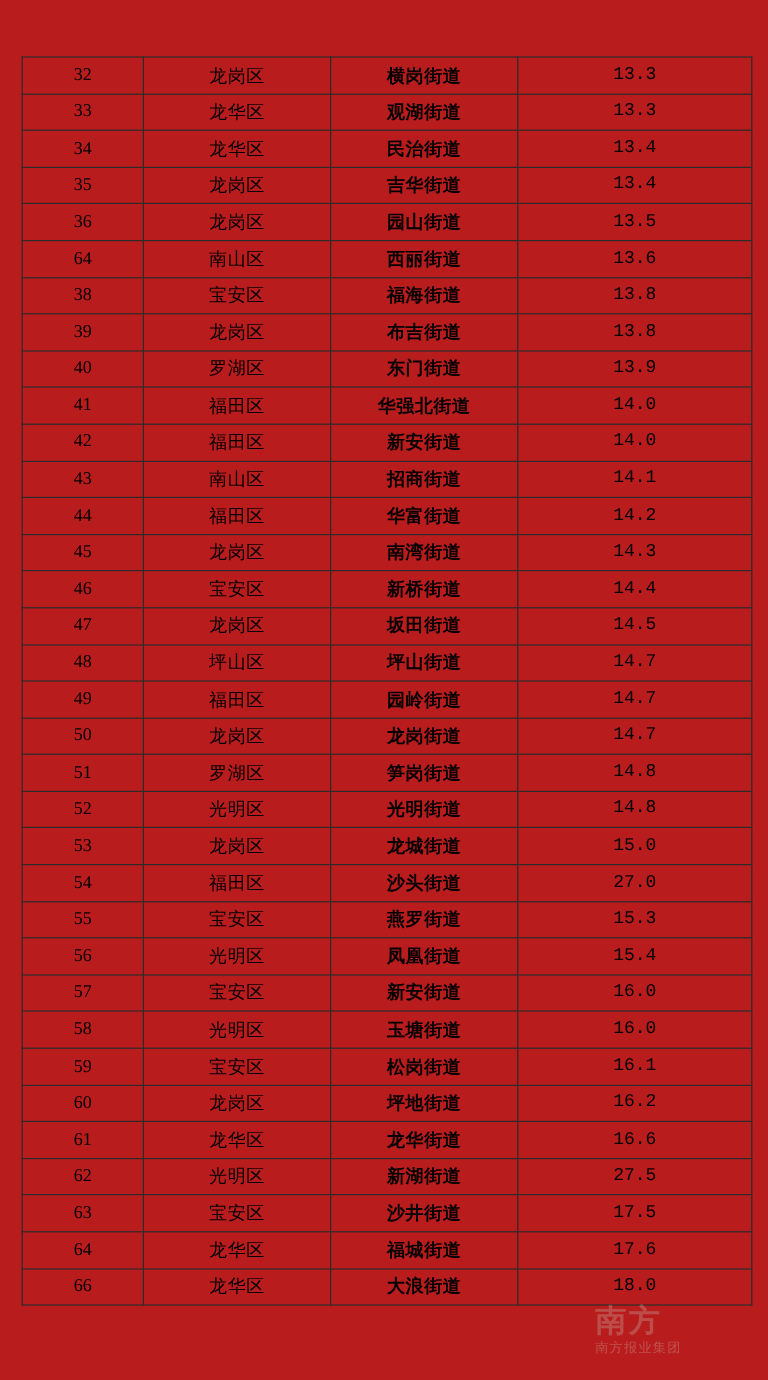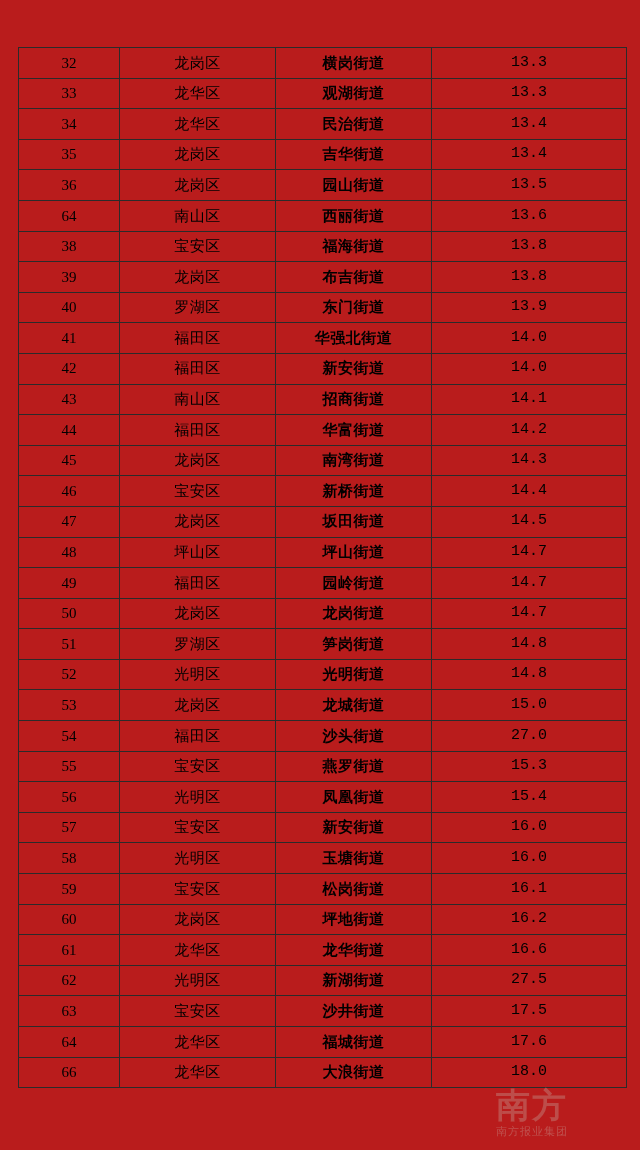--- a/index.html
+++ b/index.html
@@ -71,21 +71,21 @@
     position: absolute;
     right: 14px;
     bottom: 6px;
     width: 130px;
     height: 56px;
     opacity: 0.30;
     pointer-events: none;
   }
   .watermark .wm-text {
     font-family: "DejaVu Sans", "Liberation Sans", sans-serif;
-    font-size: 34px;
+    font-size: 26px;
     font-weight: bold;
     color: #c8c0b4;
     letter-spacing: 2px;
     line-height: 1;
     white-space: nowrap;
   }
   .watermark .wm-sub {
     font-family: "DejaVu Sans", "Liberation Sans", sans-serif;
     font-size: 11px;
     color: #cfc8bd;

